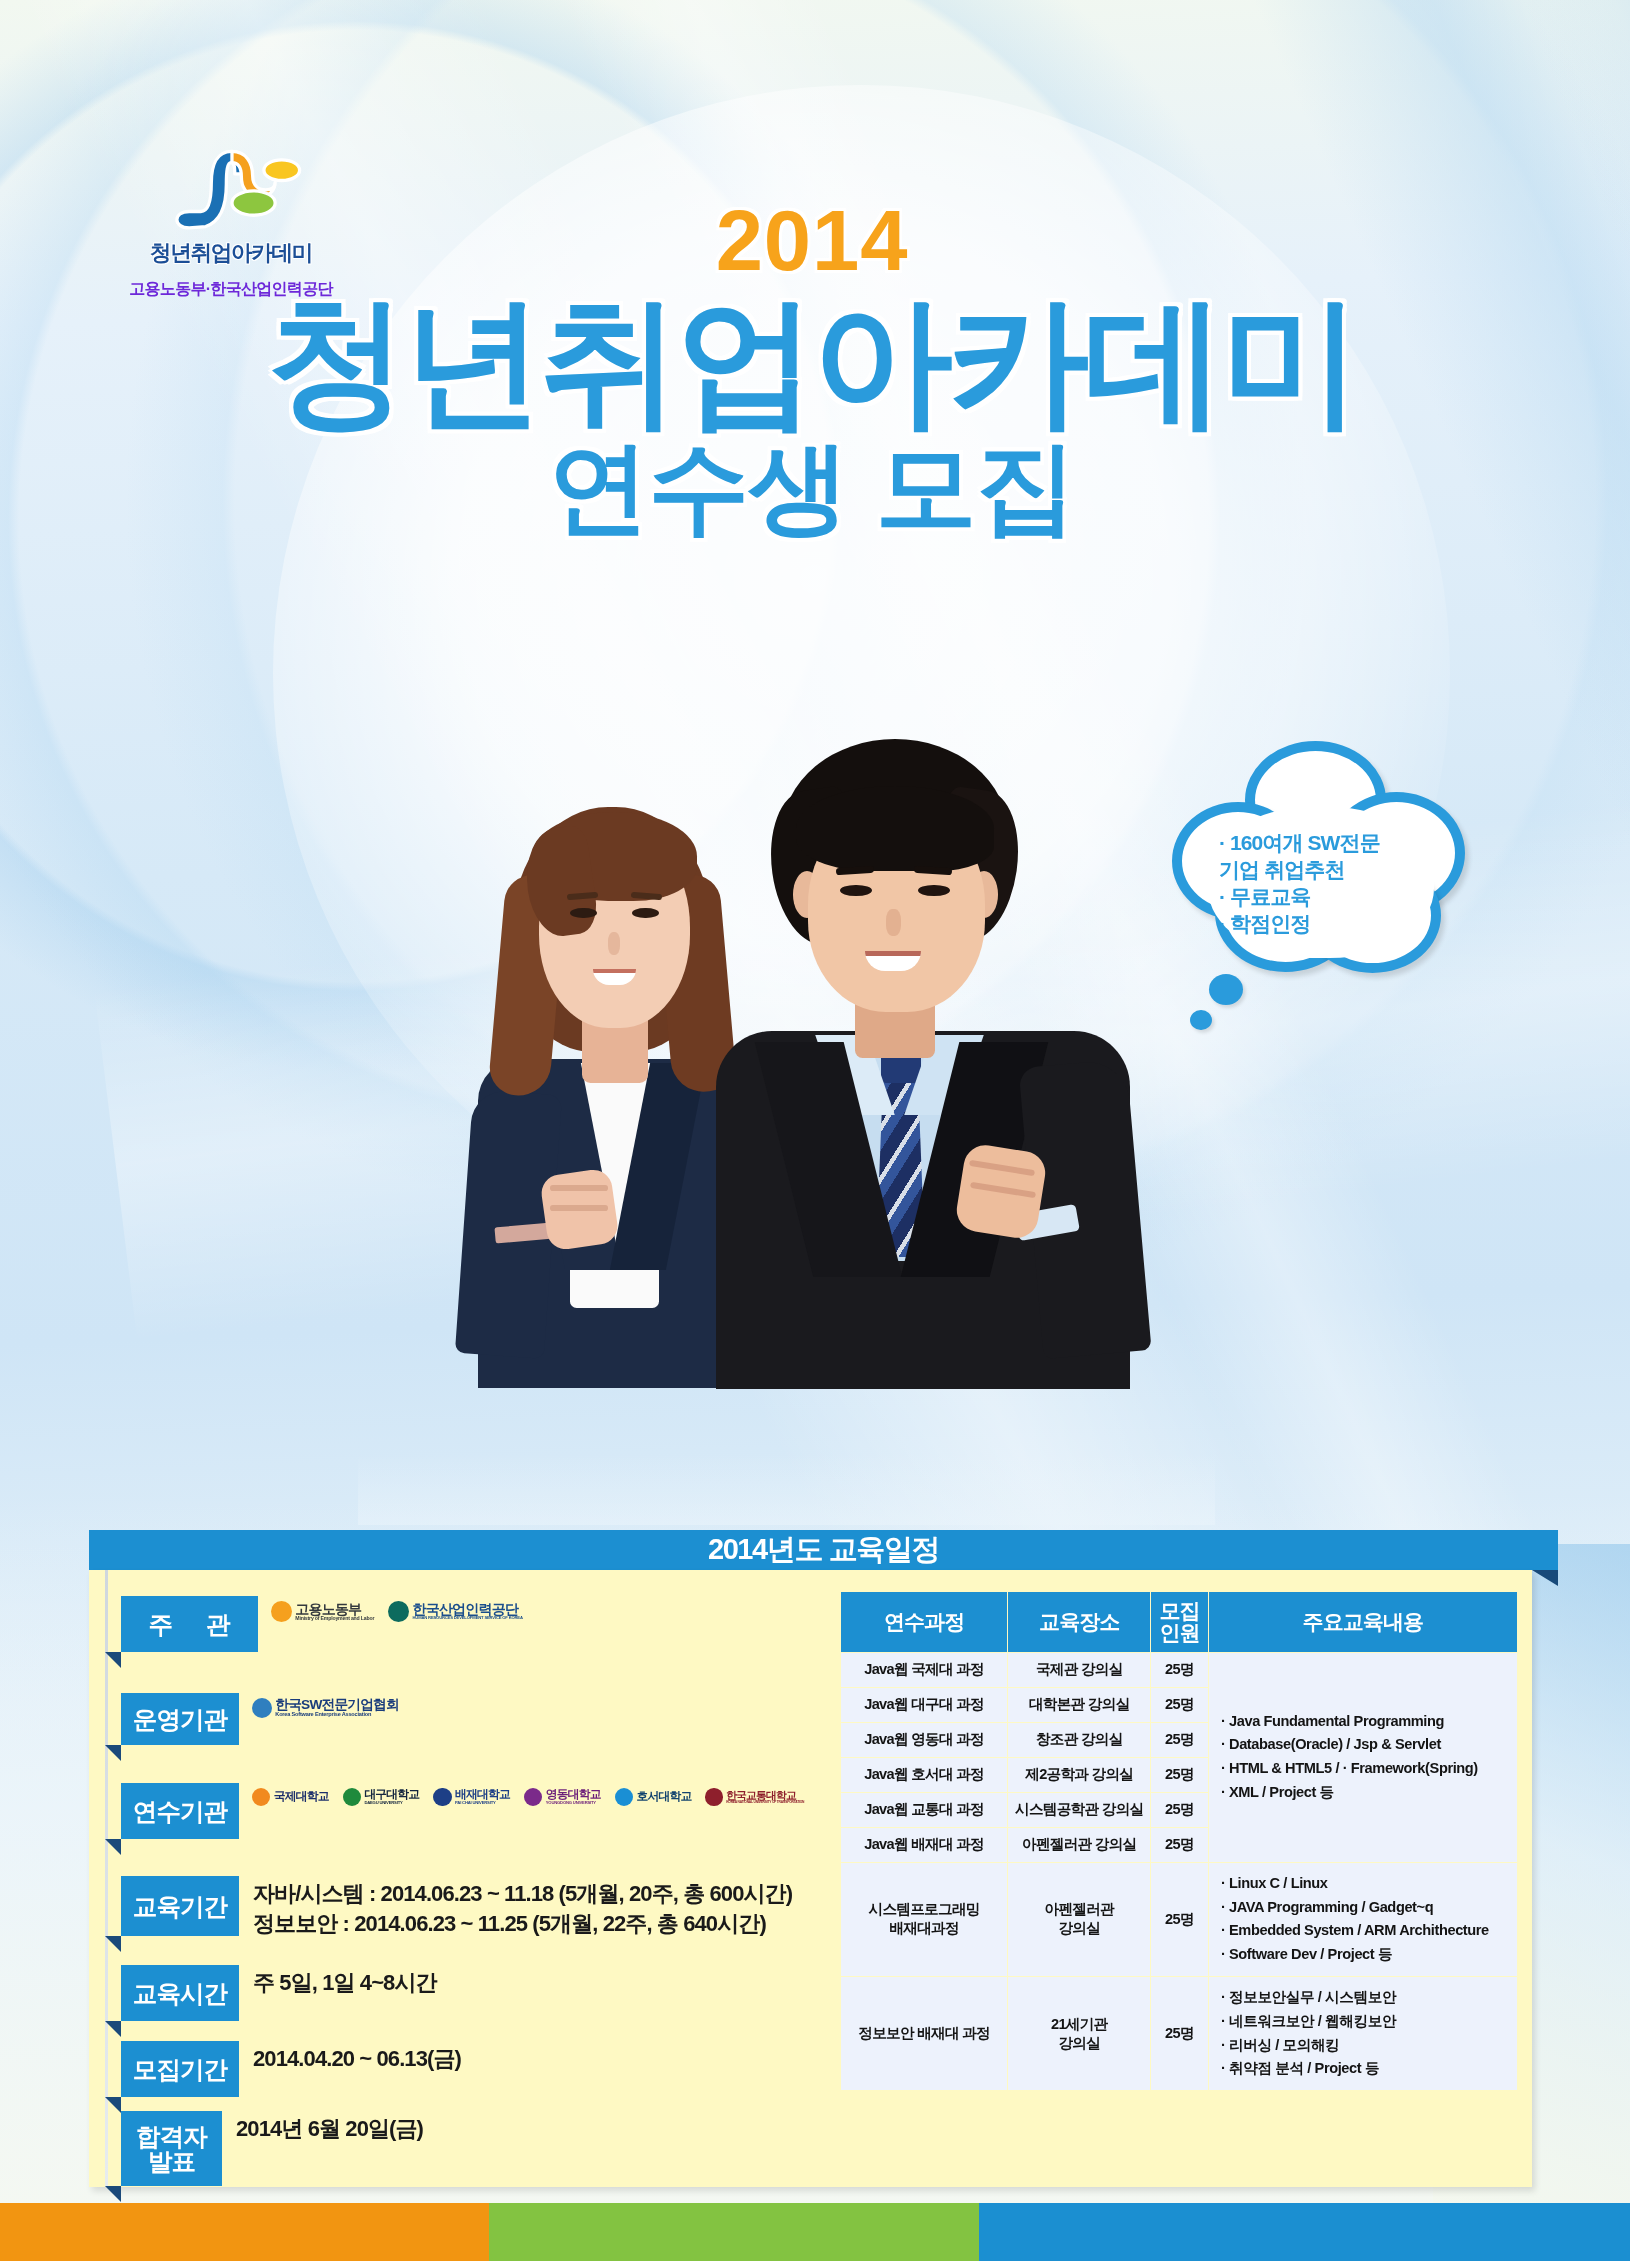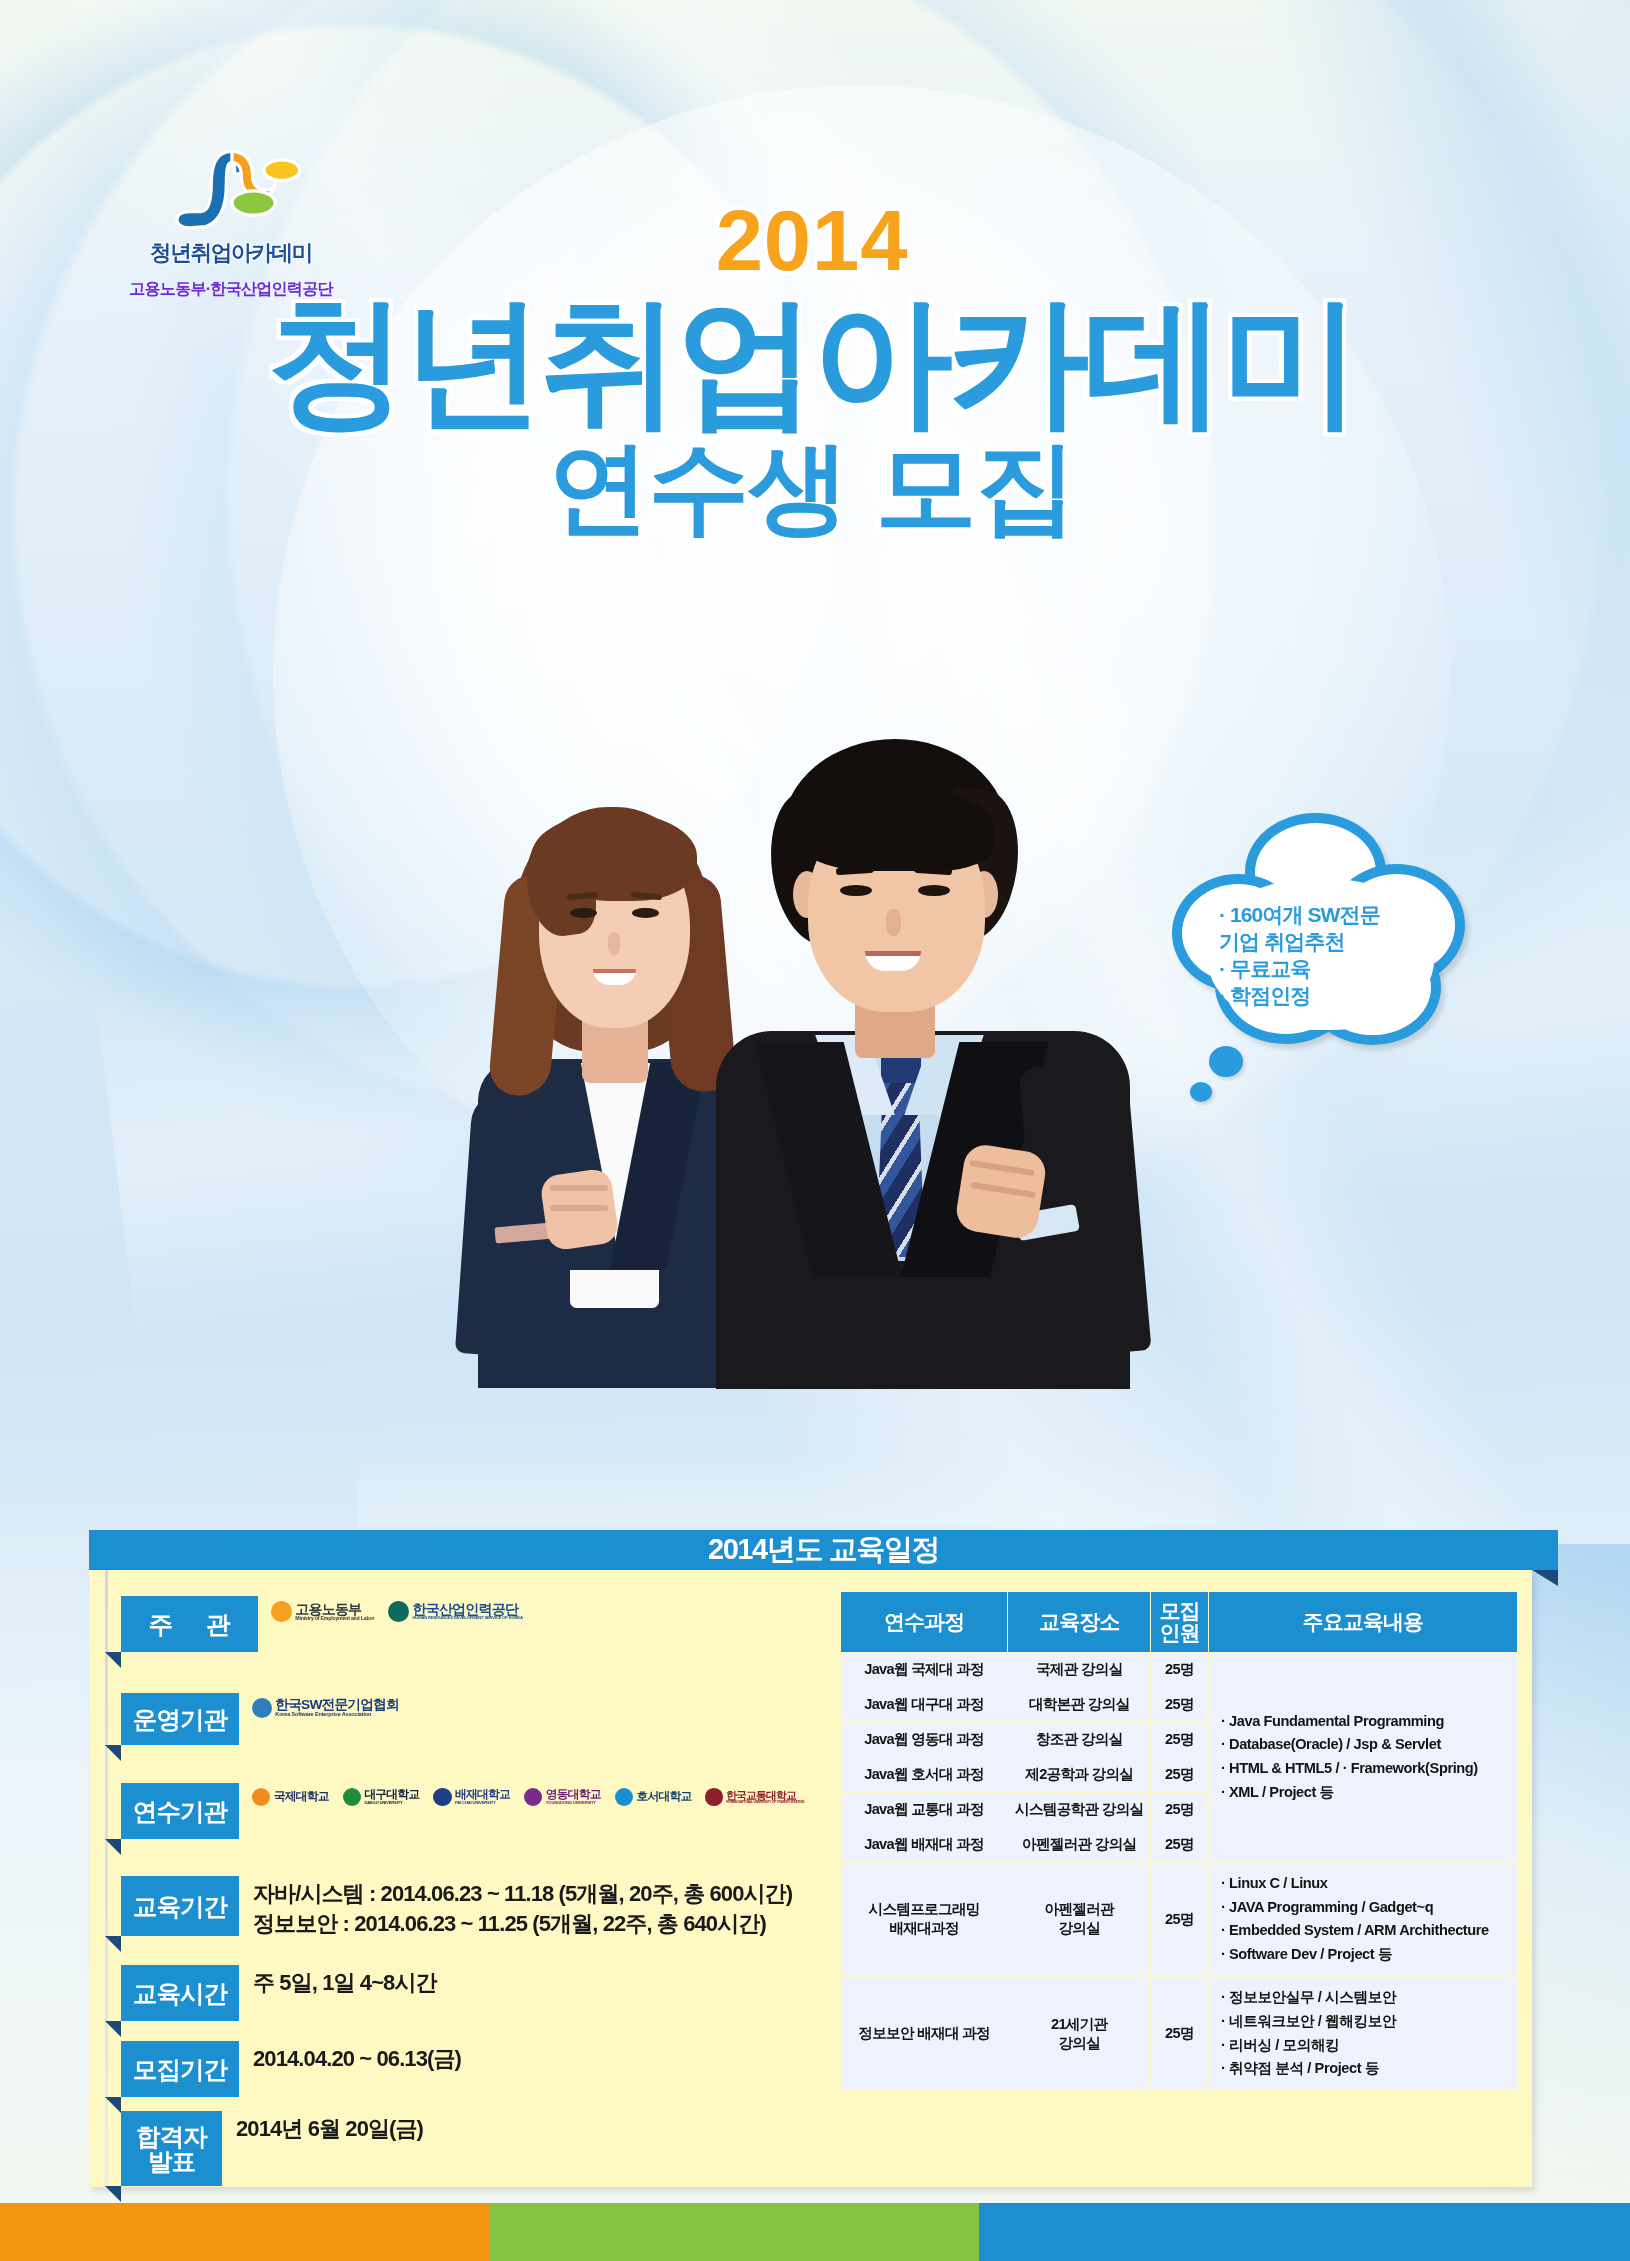--- a/index.html
+++ b/index.html
@@ -61,21 +61,21 @@
     text-shadow:2.8px 2.8px 0 #fff,-2.8px -2.8px 0 #fff,2.8px -2.8px 0 #fff,-2.8px 2.8px 0 #fff,
                 0 2.8px 0 #fff,0 -2.8px 0 #fff,2.8px 0 0 #fff,-2.8px 0 0 #fff;}
   .hl-main{font-size:141px;font-weight:bold;color:#2A9BDC;letter-spacing:-4.7px;line-height:1.08;margin-top:1.9px;
     text-shadow:4.2px 4.2px 0 #fff,-4.2px -4.2px 0 #fff,4.2px -4.2px 0 #fff,-4.2px 4.2px 0 #fff,
                 0 4.2px 0 #fff,0 -4.2px 0 #fff,4.2px 0 0 #fff,-4.2px 0 0 #fff;}
   .hl-sub{font-size:101px;font-weight:bold;color:#2A9BDC;letter-spacing:-0.9px;line-height:1.1;margin-top:-4.7px;
     text-shadow:3.8px 3.8px 0 #fff,-3.8px -3.8px 0 #fff,3.8px -3.8px 0 #fff,-3.8px 3.8px 0 #fff,
                 0 3.8px 0 #fff,0 -3.8px 0 #fff,3.8px 0 0 #fff,-3.8px 0 0 #fff;}
 
   
-  #bubble{position:absolute;left:1163px;top:808px;width:320px;height:264px;}
+  #bubble{position:absolute;left:1163px;top:736px;width:320px;height:264px;}
   .b-lobe{position:absolute;background:#fff;border:10.4px solid #2A9BDC;border-radius:50%;
           box-shadow:3.8px 4.7px 5.6px rgba(0,0,0,.13);}
   .bl1{left:82px;top:4.7px;width:141px;height:118px;}
   .bl2{left:9.4px;top:66px;width:132px;height:118px;}
   .bl3{left:165px;top:56px;width:137px;height:122px;}
   .bl4{left:52px;top:118px;width:141px;height:118px;}
   .bl5{left:141px;top:122px;width:137px;height:115px;}
   .b-center{position:absolute;left:45px;top:71px;width:226px;height:151px;background:#fff;border-radius:46%;}
   .b-text{position:absolute;left:56px;top:94px;width:221px;z-index:5;
           font-size:21px;font-weight:bold;color:#2A9BDC;line-height:1.28;letter-spacing:-0.9px;}

